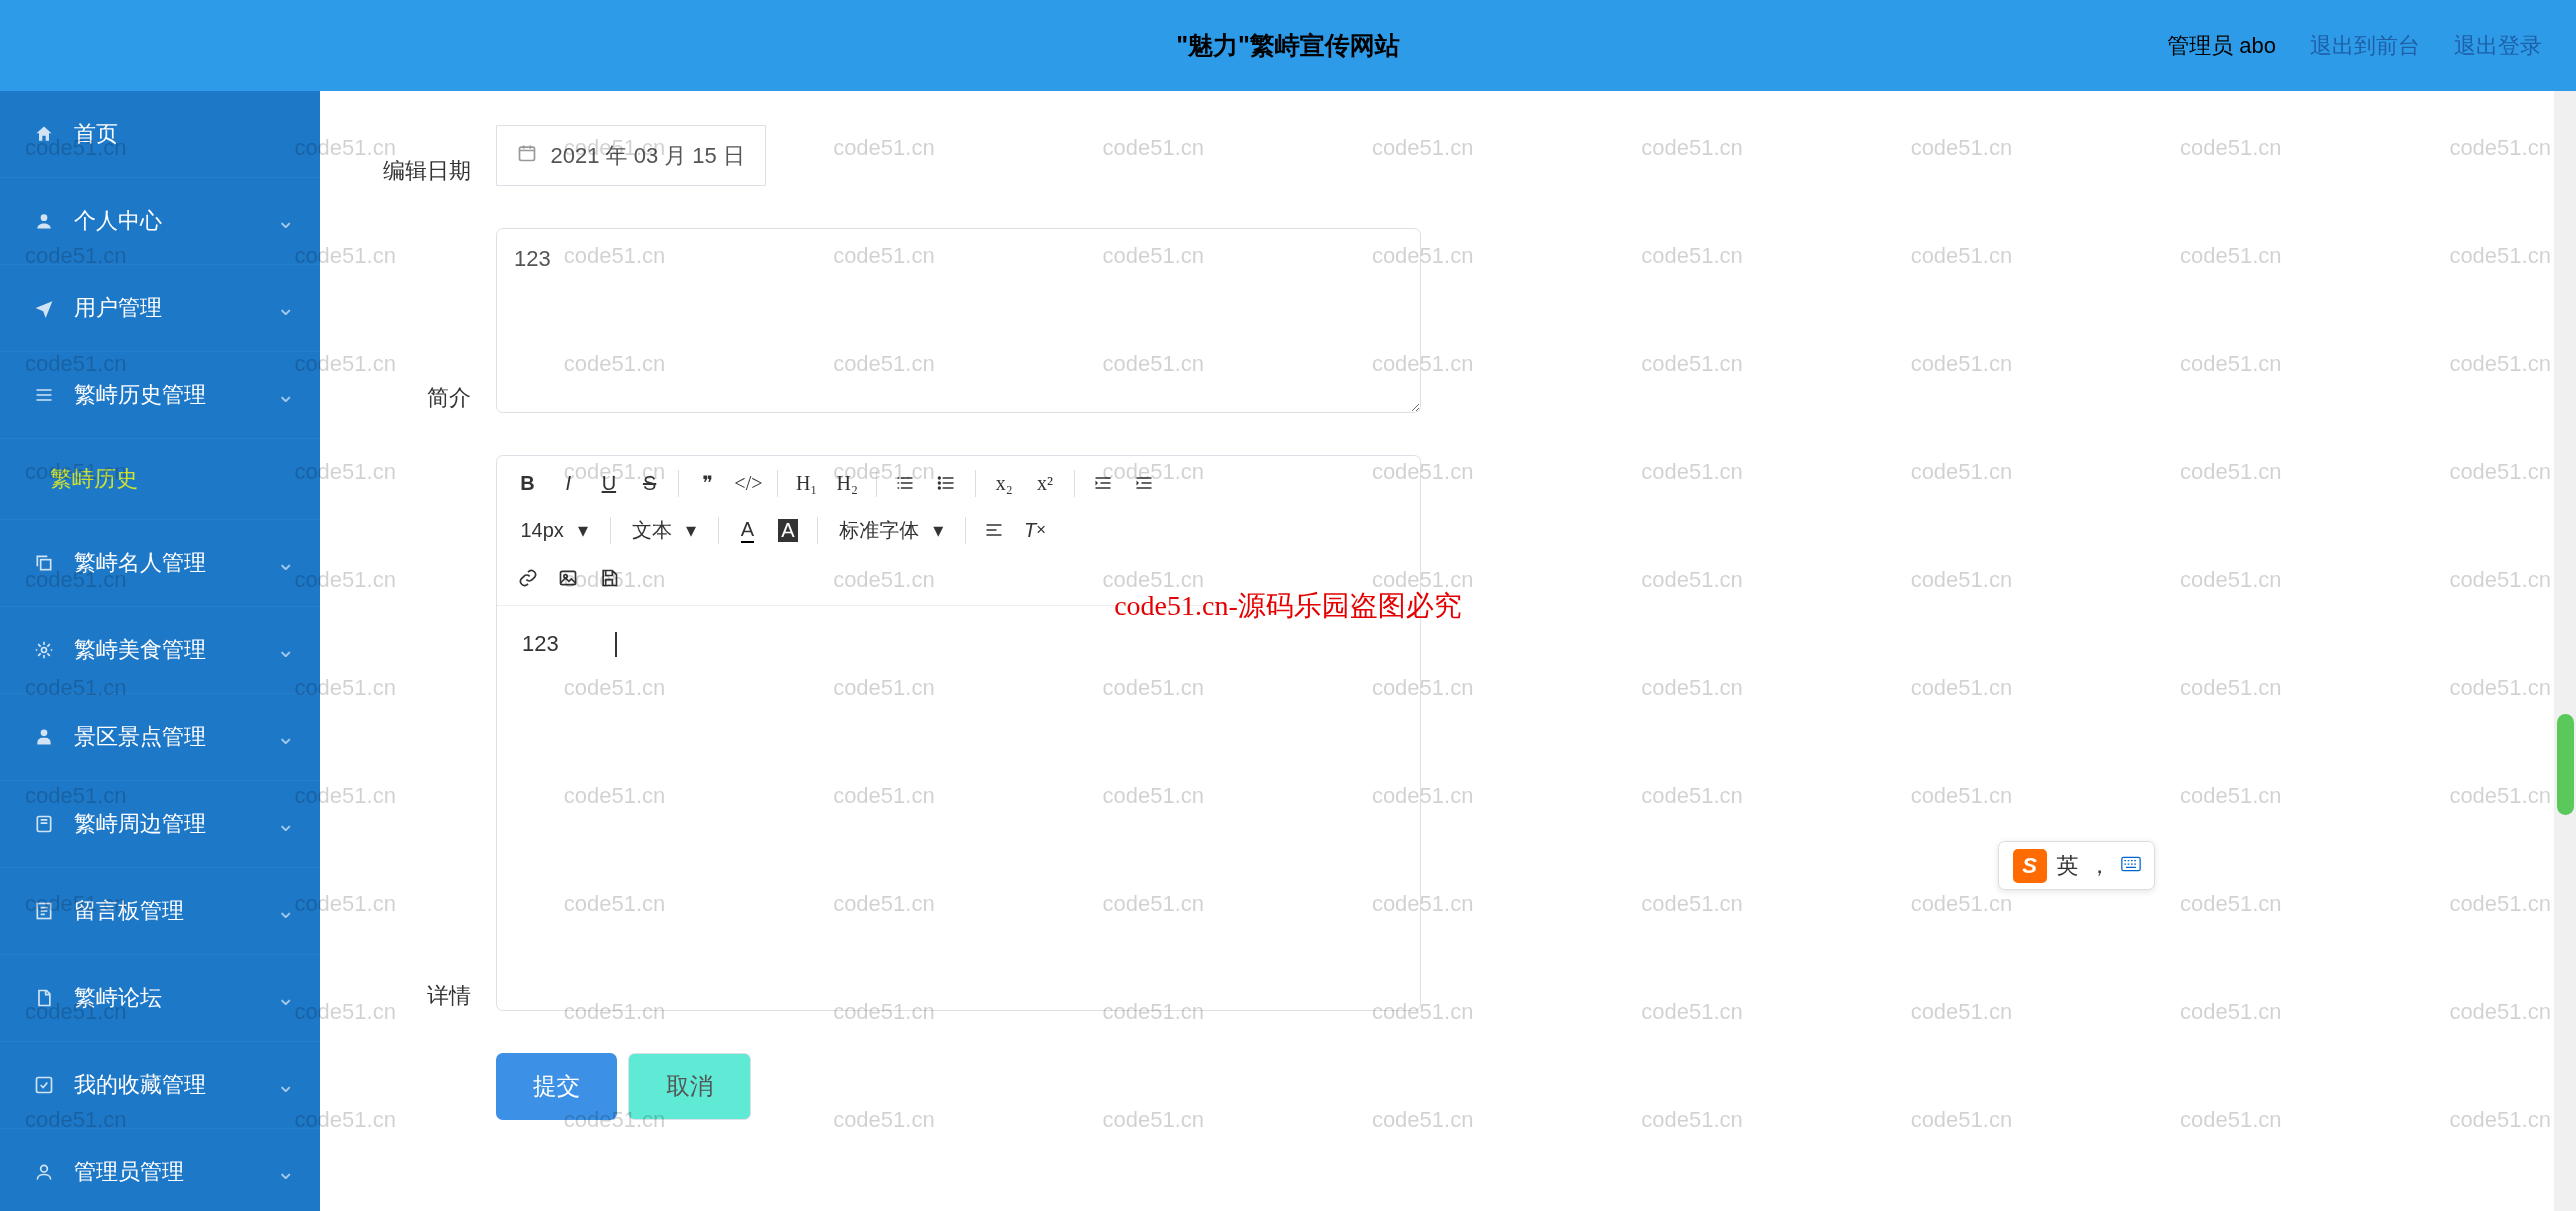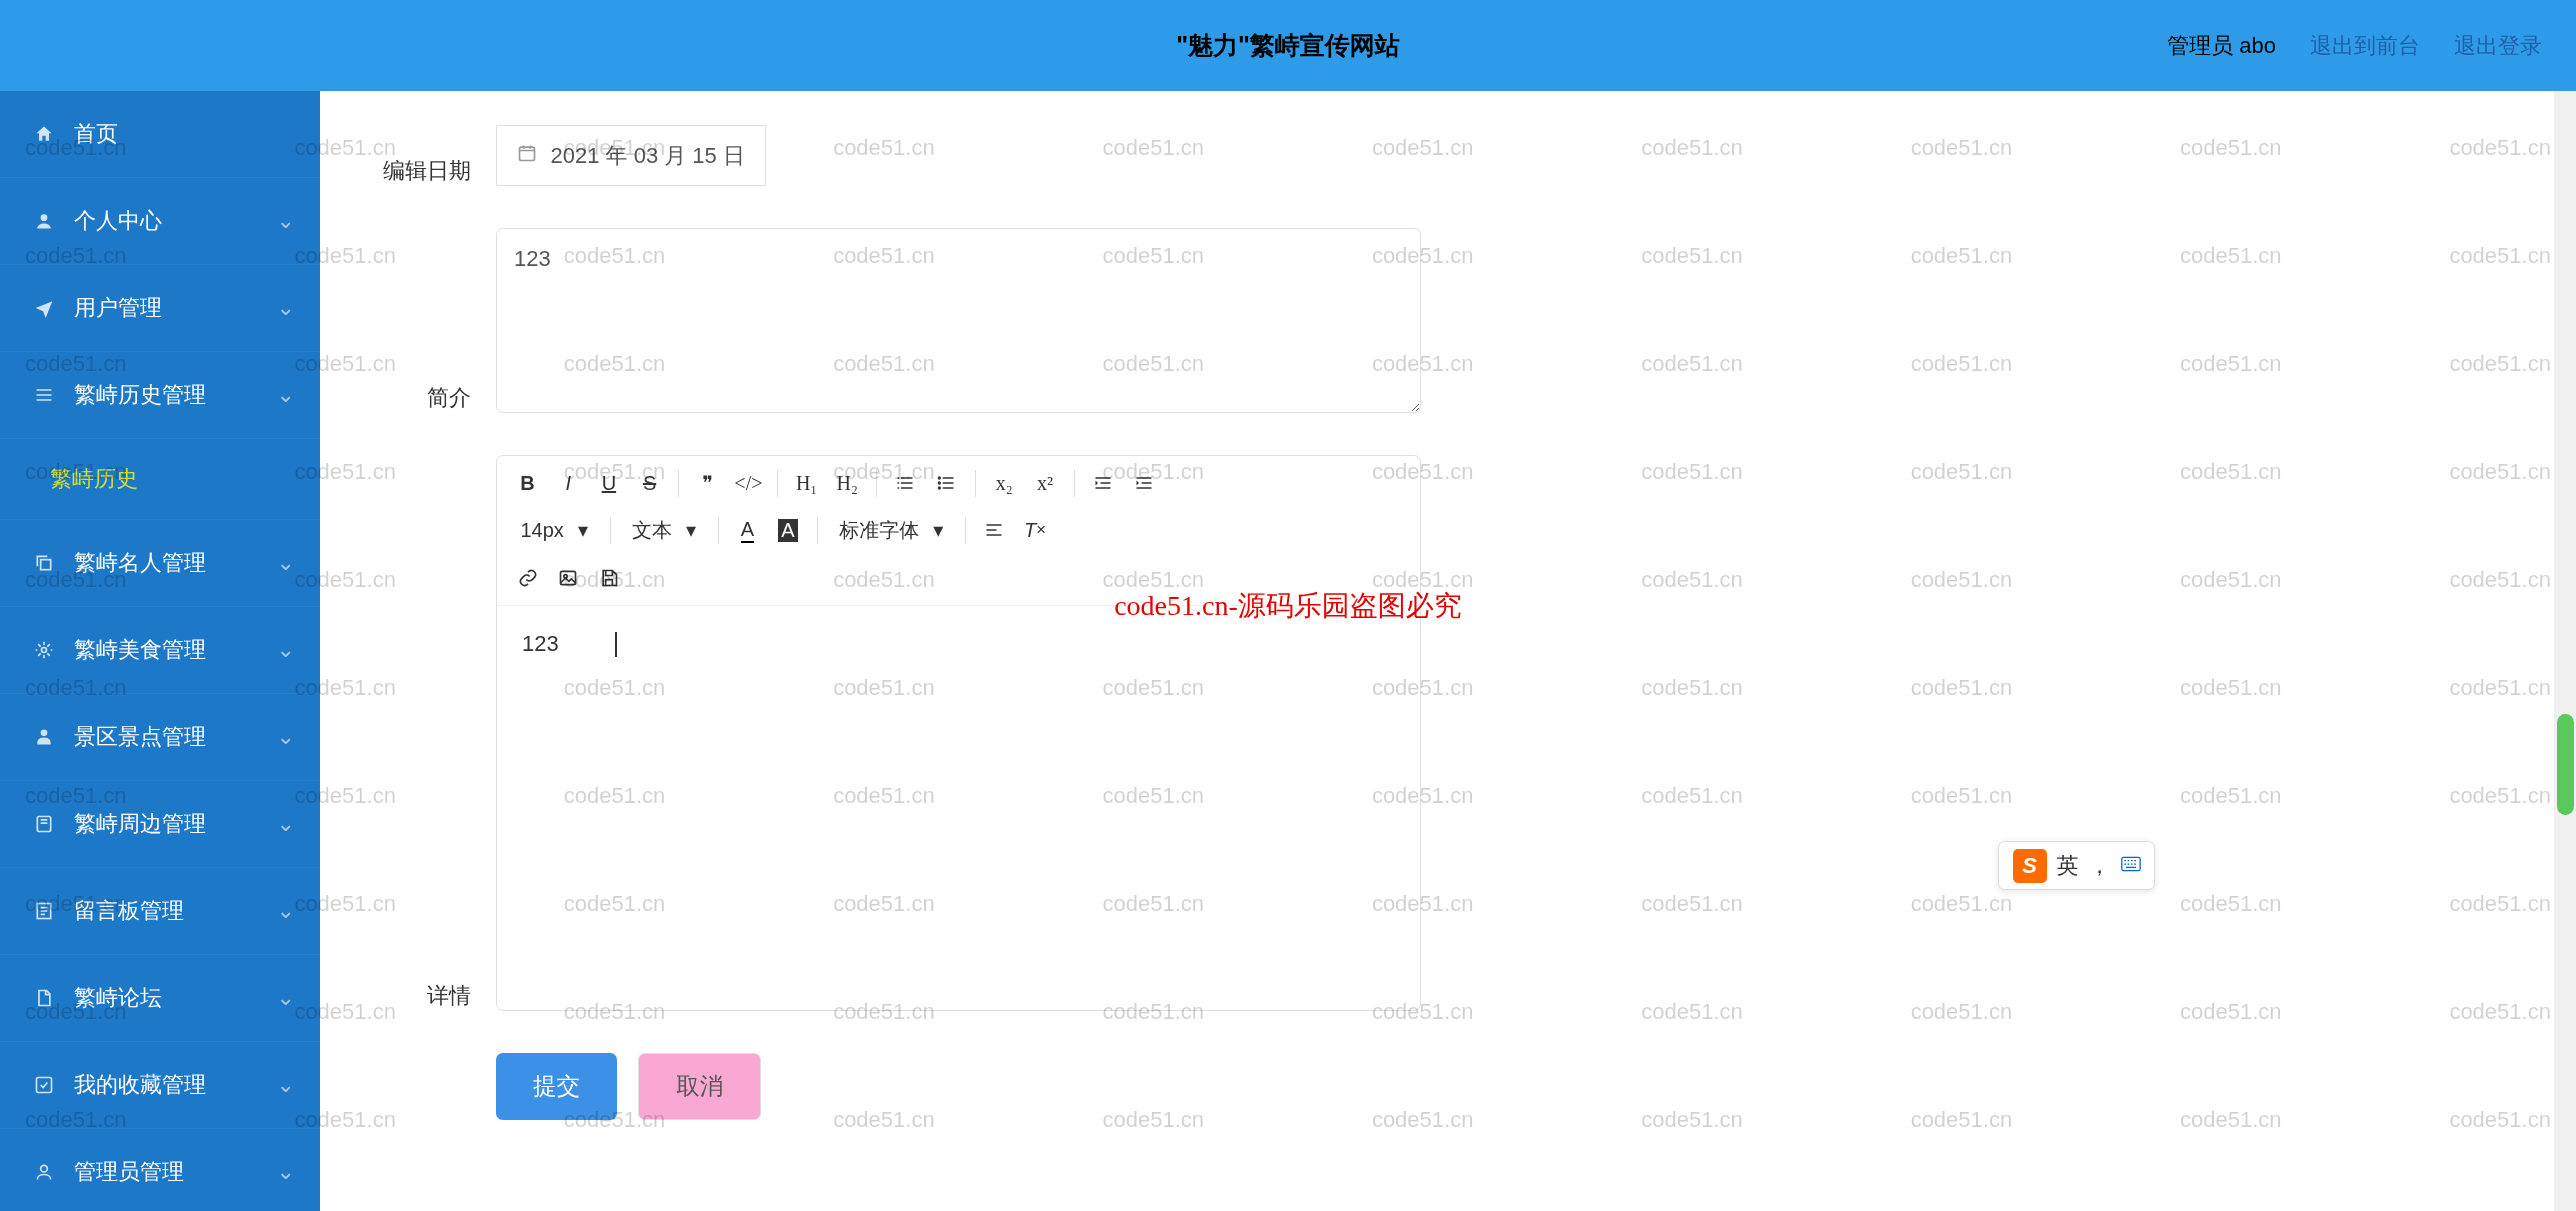--- a/index.html
+++ b/index.html
@@ -19,24 +19,24 @@
 .form-label{width:101px;text-align:right;font-size:22px;color:#333;padding-top:13.5px;margin-right:25px}
 .date-input{border:0.8px solid #dcdfe6;border-radius:1px;height:61px;padding:0 20px;display:flex;align-items:center;font-size:22px;color:#555;background:#fff;gap:13.5px}
 .textarea{width:925px;height:185px;border:0.8px solid #dcdfe6;border-radius:6.7px;padding:17px;font-size:22px;color:#555;resize:both;font-family:inherit}
 .editor{width:925px;border:0.8px solid #dcdfe6;border-radius:6.7px;background:#fff}
 .editor-toolbar{border-bottom:0.8px solid #eee;padding:10px 13.5px;display:flex;flex-wrap:wrap;gap:6.7px;align-items:center}
 .tb-btn{width:34px;height:34px;display:inline-flex;align-items:center;justify-content:center;font-size:20px;color:#333;cursor:pointer;border-radius:3.4px;font-family:Georgia,serif}
 .tb-sel{height:34px;display:inline-flex;align-items:center;padding:0 10px;font-size:20px;color:#333;cursor:pointer;gap:14px}
 .tb-sep{width:0.8px;height:27px;background:#ddd;margin:0 5px}
 .editor-body{min-height:404px;padding:25px;font-size:22px;color:#333;position:relative}
 .editor-body .cursor{display:inline-block;width:1.7px;height:25px;background:#333;vertical-align:middle;margin-left:50px}
-.btn-row{display:flex;gap:21px;margin-left:126px}
+.btn-row{display:flex;gap:11px;margin-left:126px}
 .btn{height:67px;padding:0 37px;border-radius:6.7px;font-size:23.6px;cursor:pointer;display:inline-flex;align-items:center;border:none}
 .btn-primary{background:#3c91e6;color:#fff}
-.btn-default{background:#f9a8d4;color:#555;border:0.8px solid #dcdfe6}
+.btn-default{background:#5eead4;color:#555;border:0.8px solid #dcdfe6}
 .watermark{position:absolute;inset:0;pointer-events:none;z-index:5;overflow:hidden}
 .wm-row{display:flex;justify-content:space-between;padding:0 25px;color:rgba(0,0,0,.18);font-size:22px;white-space:nowrap}
 .wm-banner{position:absolute;left:50%;top:50%;transform:translate(-50%,-50%);color:#e40000;font-size:28px;font-family:"SimSun",serif;z-index:20;pointer-events:none;white-space:nowrap}
 .ime-badge{position:absolute;right:421px;top:841px;background:#fff;border:0.8px solid #ddd;border-radius:6.7px;padding:6.7px 13.5px;display:flex;align-items:center;gap:10px;box-shadow:0 1.7px 6.7px rgba(0,0,0,.1);z-index:15}
 .ime-logo{width:34px;height:34px;background:#ff6b00;border-radius:5px;display:flex;align-items:center;justify-content:center;color:#fff;font-weight:bold;font-size:22px;font-style:italic}
 .ime-text{font-size:22px;color:#333}
 .ime-keyb{color:#0066cc;font-size:27px}
 .scroll-ind{position:absolute;right:0;top:91px;width:22px;bottom:0;background:#f0f0f0}
 .scroll-thumb{position:absolute;right:1.7px;width:17px;height:101px;background:#5bc85b;border-radius:8.4px;top:623px}
 svg{width:20px;height:20px}

